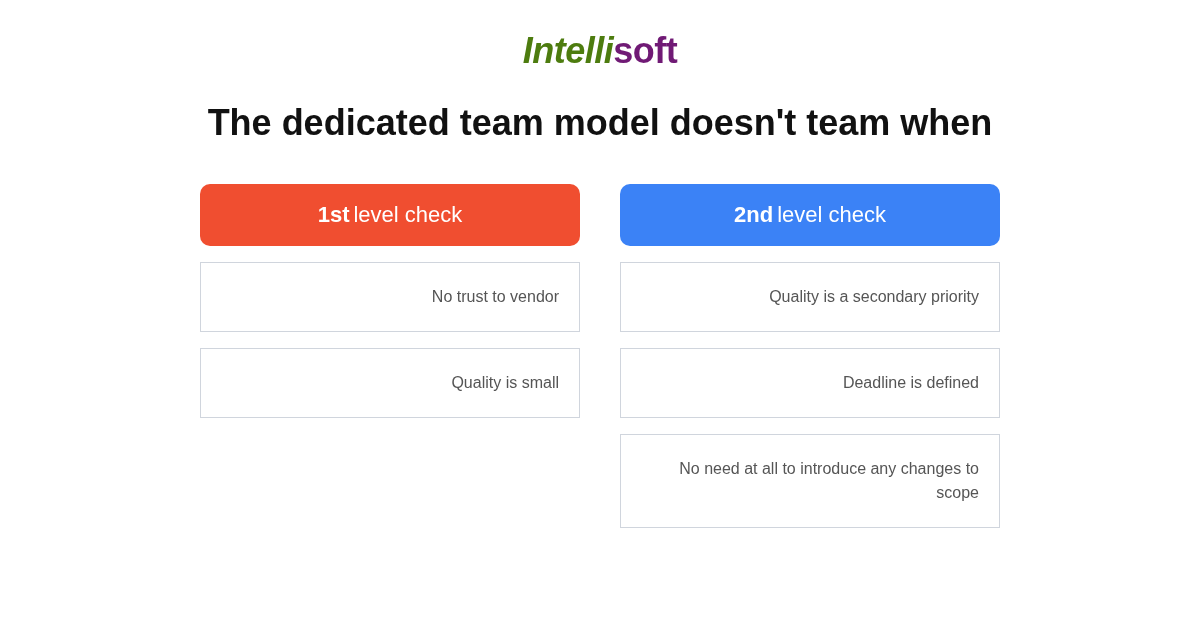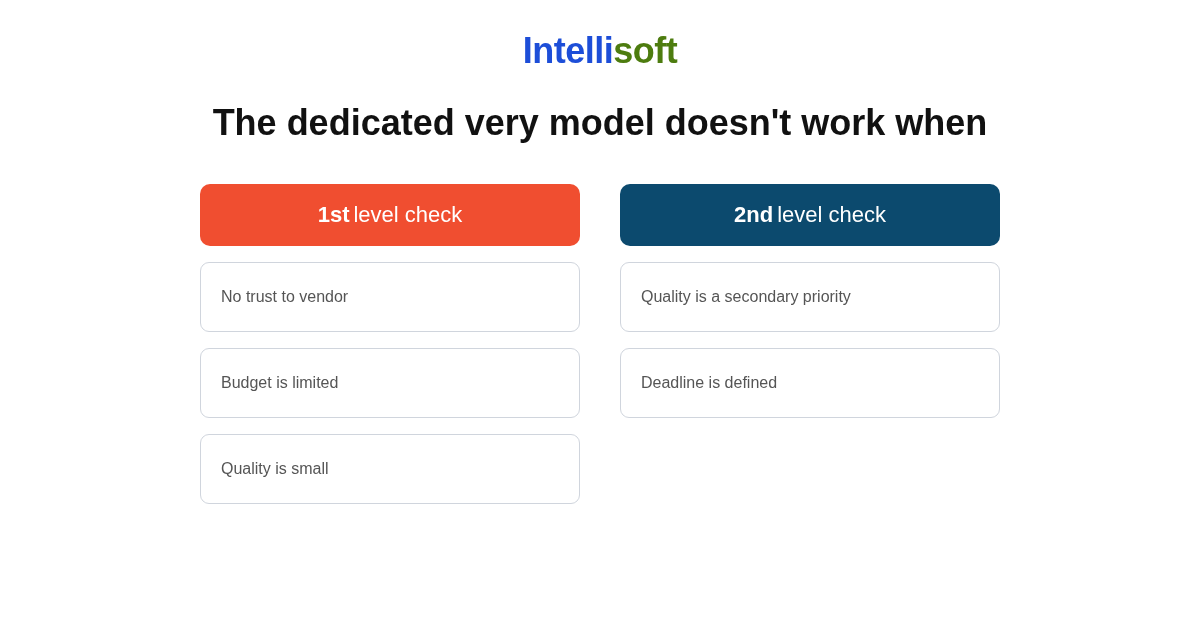--- a/index.html
+++ b/index.html
@@ -20,25 +20,26 @@
     }
 
     .logo {
       font-size: 36px;
       font-weight: 900;
       margin-bottom: 30px;
       letter-spacing: -0.5px;
     }
 
     .logo-intelli {
-      color: #1d4ed8;
+      color: #4d7c0f;
+      font-style: italic;
     }
 
     .logo-soft {
-      color: #4d7c0f;
+      color: #701a75;
     }
 
     .main-title {
       font-size: 36px;
       font-weight: 800;
       color: #111111;
       text-align: center;
       margin-bottom: 40px;
     }
 
@@ -69,71 +70,71 @@
       align-items: flex-end;
       justify-content: center;
       gap: 4px;
     }
 
     .column-header.red {
       background-color: #f04e30;
     }
 
     .column-header.dark {
-      background-color: #0c4a6e;
+      background-color: #3b82f6;
     }
 
     .column-header strong {
       font-weight: 900;
     }
 
     .card {
       border: 1.5px solid #d0d5dd;
-      border-radius: 9px;
+      border-radius: 0;
       padding: 22px 20px;
-      text-align: left;
+      text-align: right;
       font-size: 16px;
       color: #555555;
       line-height: 1.5;
       background: #ffffff;
     }
   </style>
 </head>
 <body>
 
 <div class="logo">
   <span class="logo-intelli">Intelli</span><span class="logo-soft">soft</span>
 </div>
 
-<h1 class="main-title">The dedicated very model doesn't work when</h1>
+<h1 class="main-title">The dedicated team model doesn't team when</h1>
 
 <div class="columns-container">
 
   <div class="column">
     <div class="column-header red">
       <strong>1st</strong>
         <span> level check</span>
     </div>
     <div class="card">
       <span>No trust to vendor</span>
-    </div>
-    <div class="card">
-      <span>Budget is limited</span>
     </div>
     <div class="card">
       <span>Quality is small</span>
     </div>
   </div>
 
   <div class="column">
     <div class="column-header dark">
       <strong>2nd</strong>
         <span> level check</span>
     </div>
     <div class="card">
       <span>Quality is a secondary priority</span>
     </div>
     <div class="card">
       <span>Deadline is defined</span>
     </div>
+    <div class="card">
+      <span>No need at all to introduce any changes to scope</span>
+    </div>
   </div>
 
 </div>
 
 </body></html>

